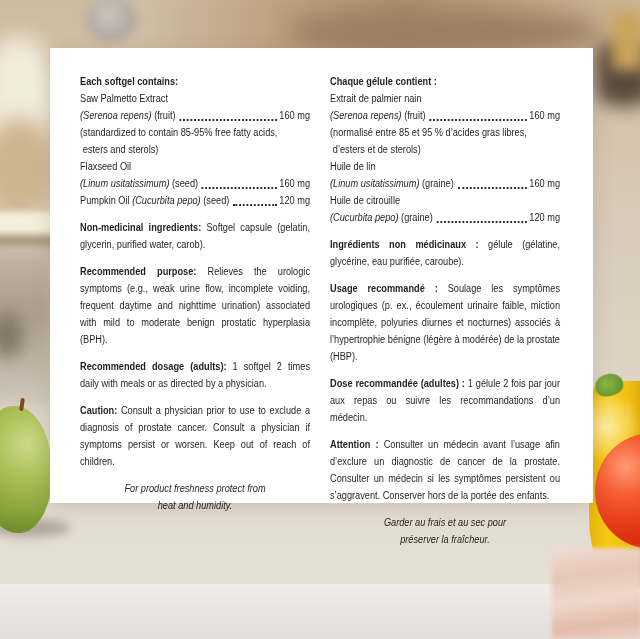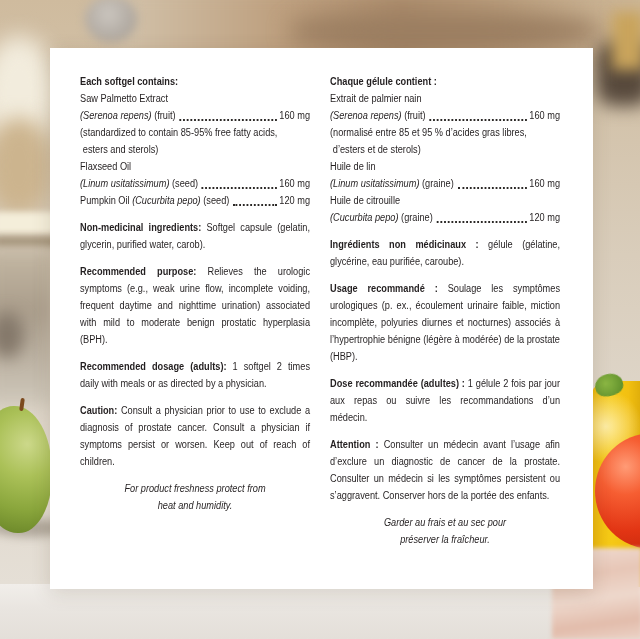--- a/index.html
+++ b/index.html
@@ -36,21 +36,21 @@
     border-radius:16px 0 0 34px / 26px 0 0 70px;filter:blur(.6px);}
   .pepper-stem{left:595px;top:374px;width:28px;height:22px;border-radius:50% 50% 42% 42%;
     background:radial-gradient(circle at 40% 40%,#8cb844 0%,#5f8f2b 85%);transform:rotate(-14deg);filter:blur(.5px);}
   .tomato{left:595px;top:433px;width:114px;height:116px;border-radius:50%;
     background:radial-gradient(circle at 27% 29%,#ff9b76 0%,#f65e32 24%,#e23514 55%,#bd2308 88%);filter:blur(.4px);}
   .board{left:552px;top:548px;width:90px;height:91px;
     background:
       linear-gradient(172deg,#f0dcd2 0%,#e7c6b6 30%,#eed8cc 55%,#e2bcab 80%,#ecd2c6 100%);
     filter:blur(2px);}
   
-  .card{position:absolute;left:50px;top:48px;width:543px;height:541px;background:#ffffff;z-index:10;
+  .card{position:absolute;left:50px;top:48px;width:543px;height:455px;background:#ffffff;z-index:10;
     box-shadow:0 4px 18px rgba(80,60,40,.16);}
   .col{position:absolute;top:25px;width:250px;transform:scaleX(.92);transform-origin:0 0;
     font-size:10px;line-height:17px;color:#231f20;}
   .col-en{left:30px;}
   .col-fr{left:280px;}
   .row{white-space:nowrap;}
   .hd{font-weight:bold;}
   .lrow{display:flex;}
   .nm{white-space:nowrap;}
   .leader{flex:1;border-bottom:2px dotted #2b2826;margin:0 3px 3px 4px;align-self:flex-end;min-width:6px;}

